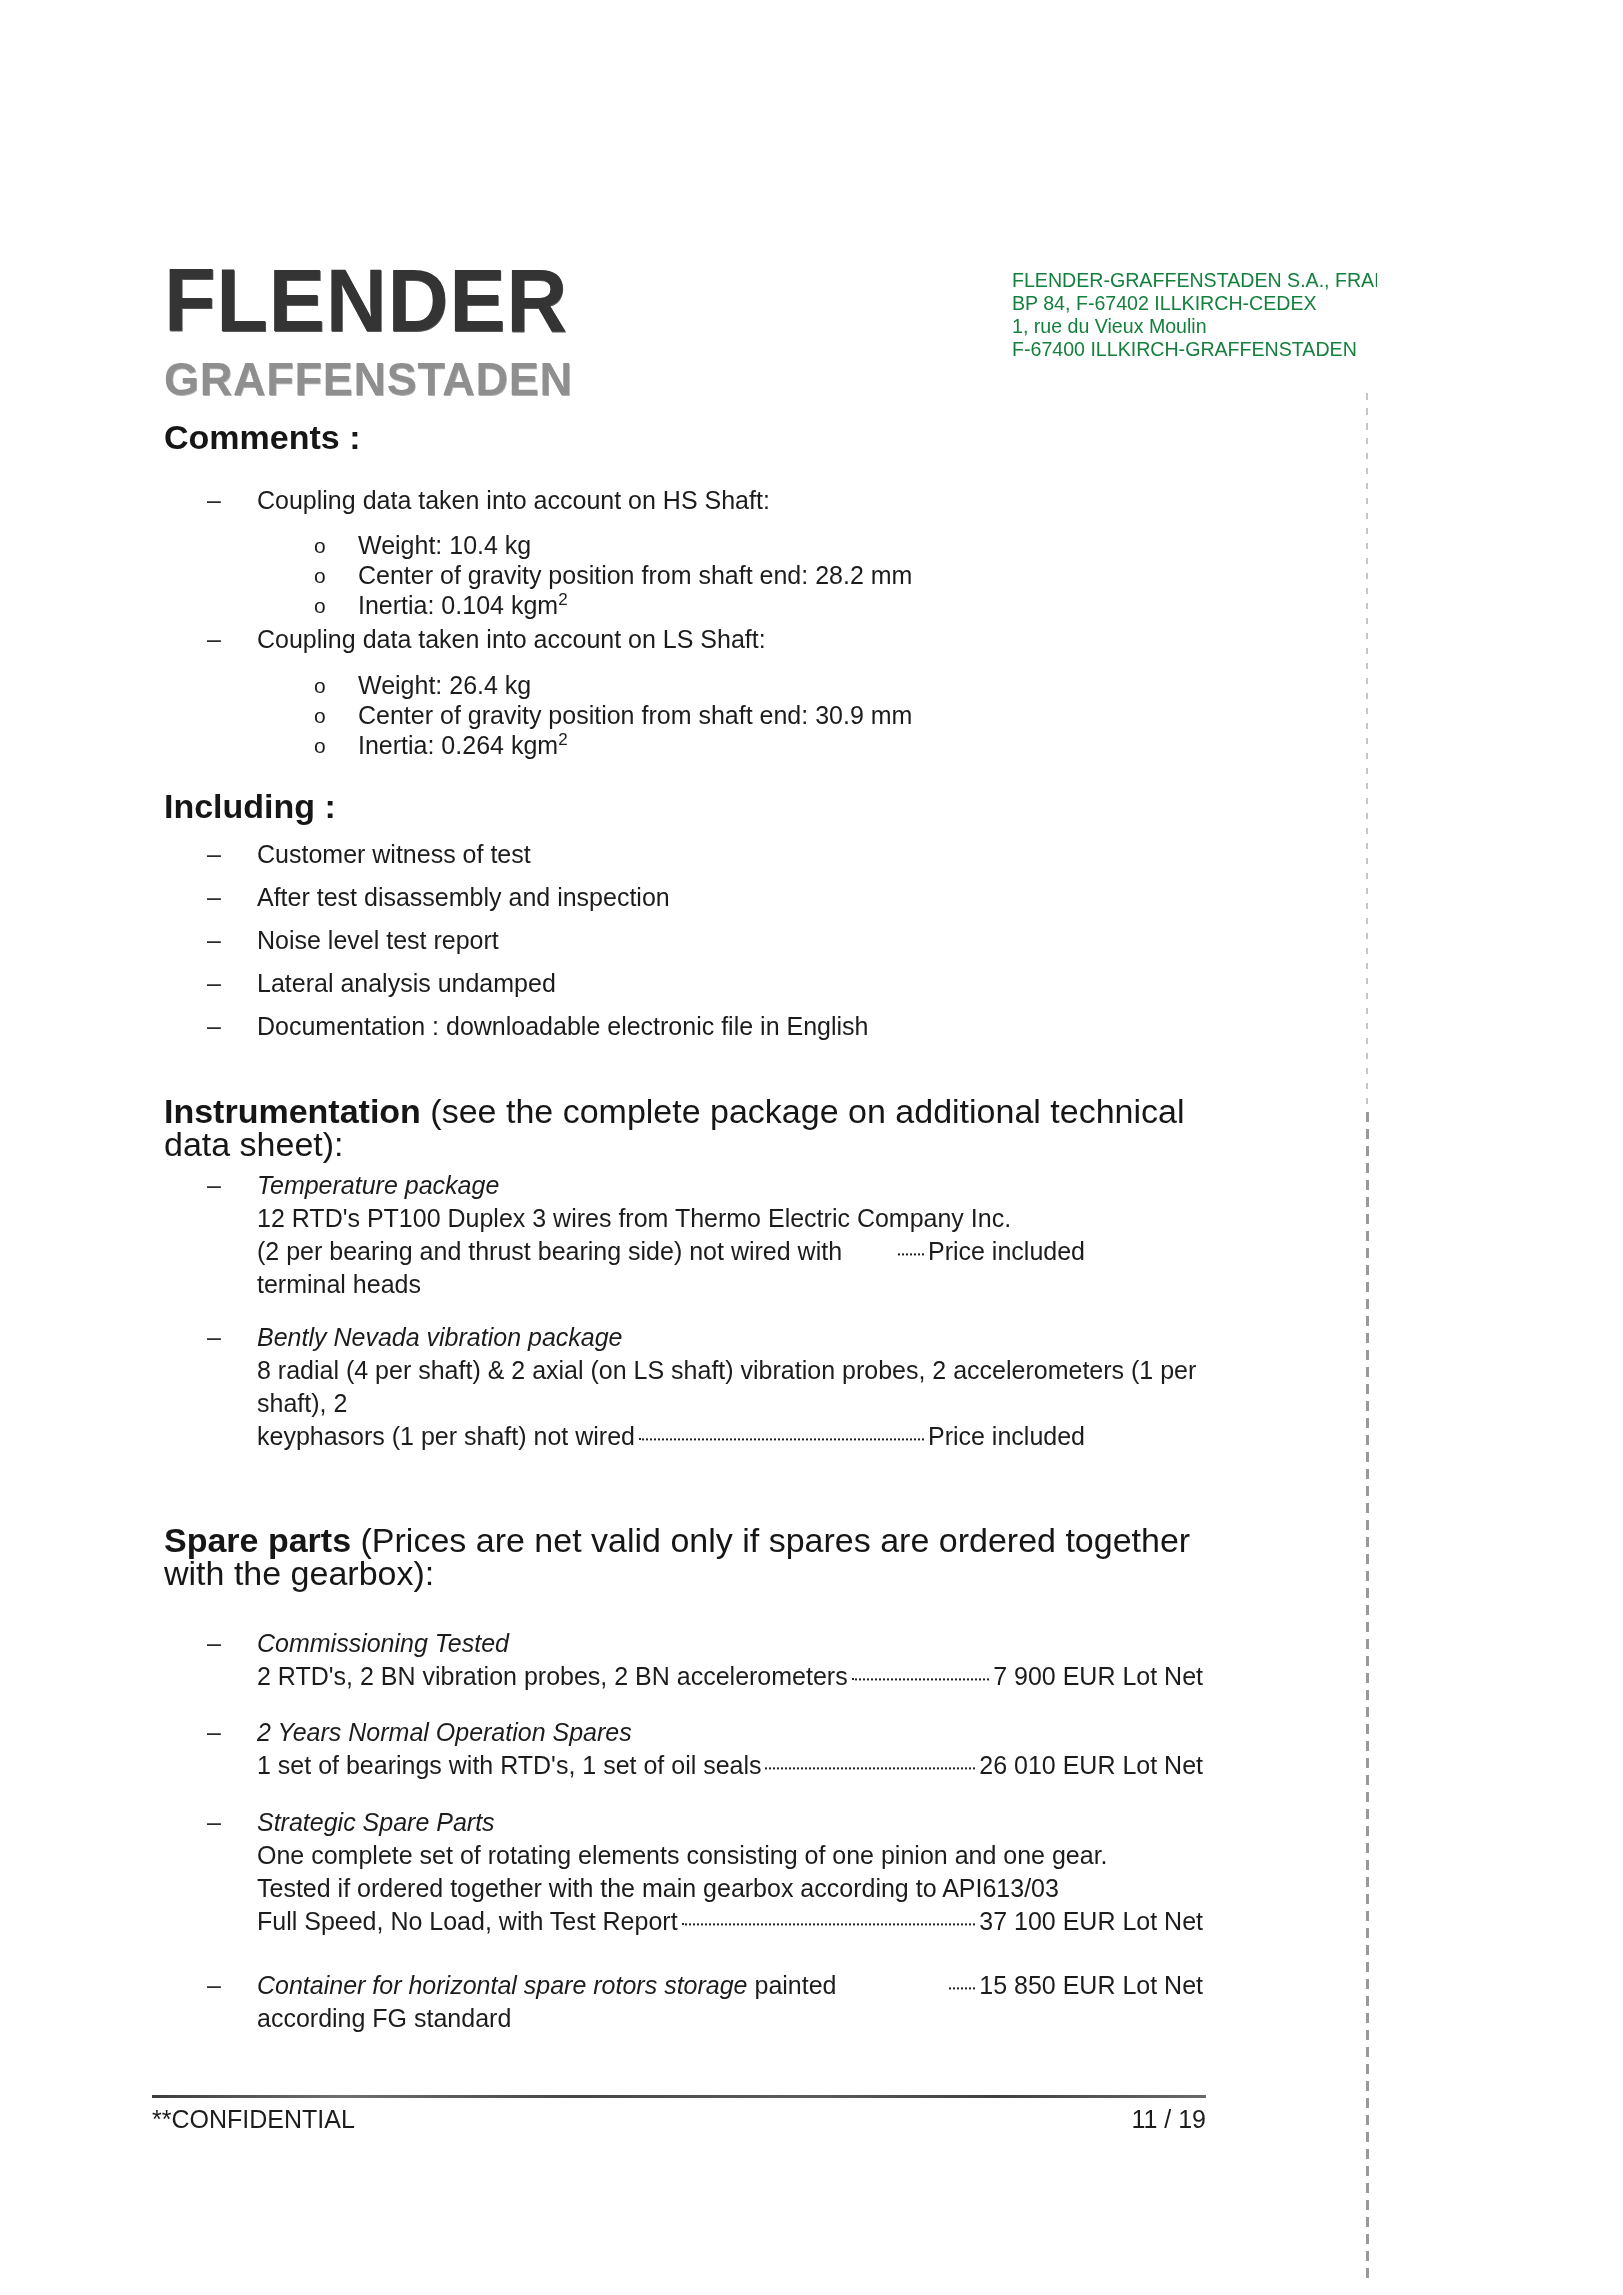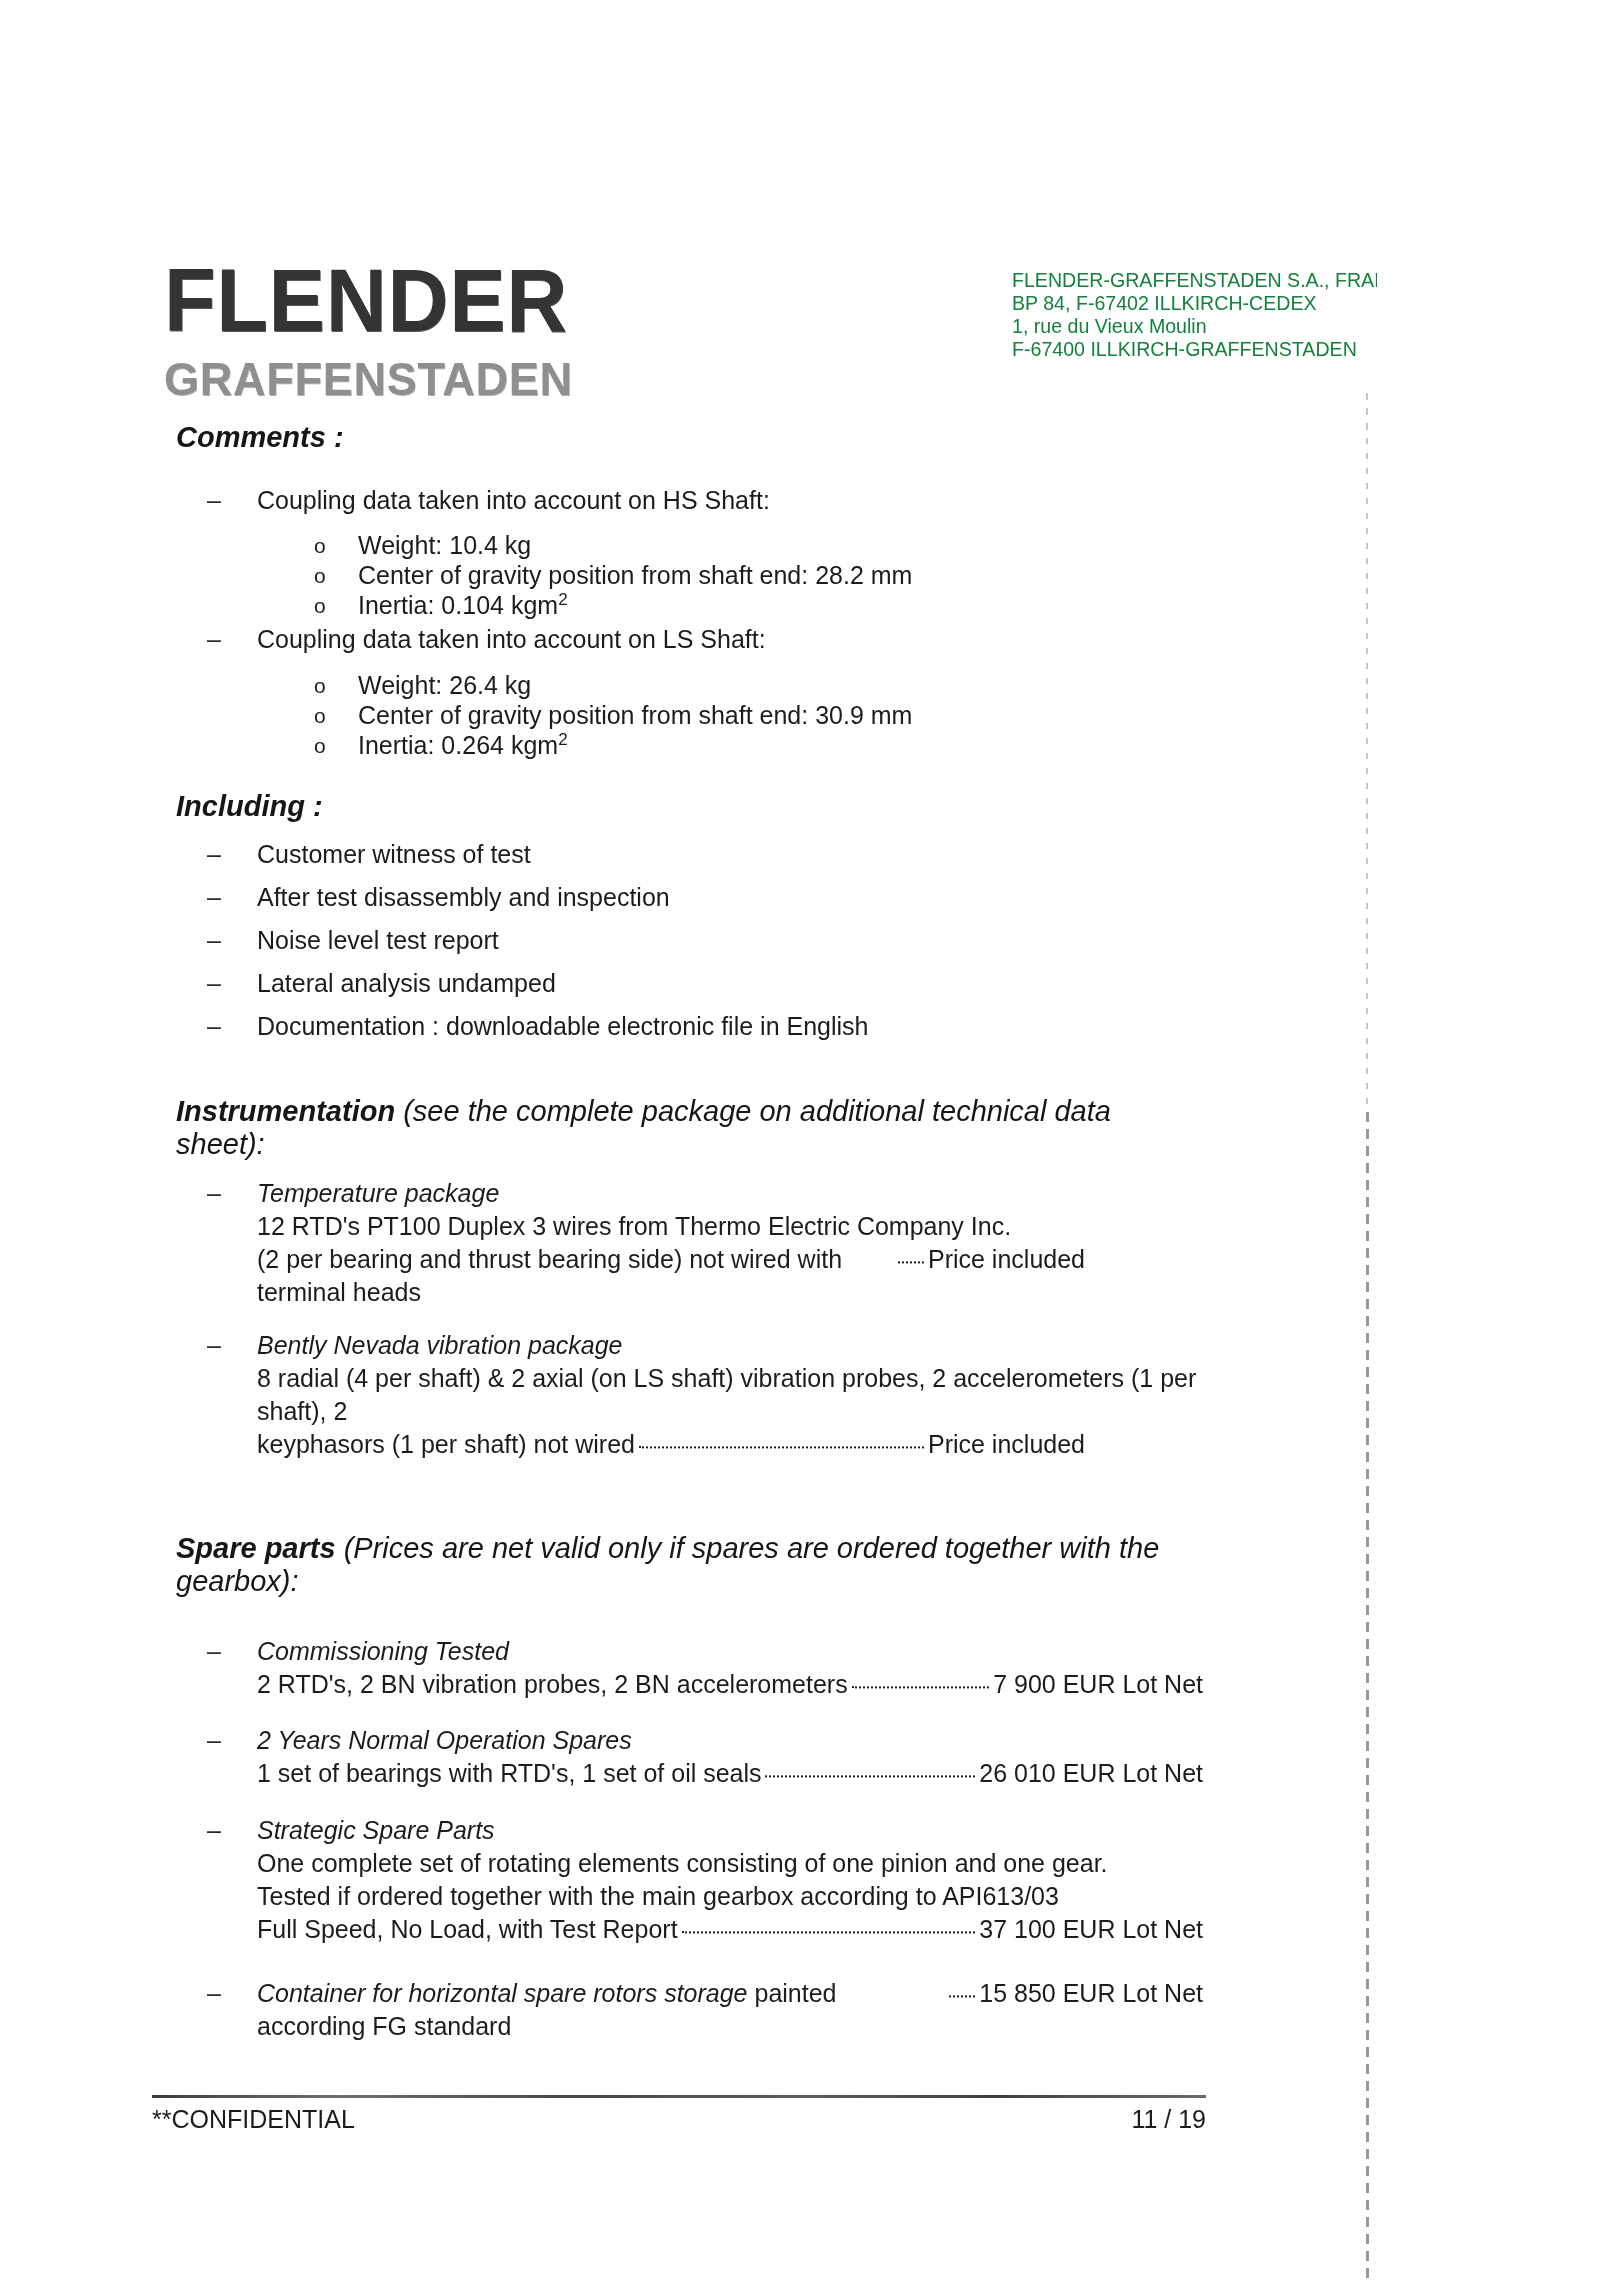--- a/index.html
+++ b/index.html
@@ -31,22 +31,22 @@
     text-shadow: 0.7px 0.7px 0 #b0b0b0;
   }
   .address {
     position: absolute; left: 852px; top: 13px;
     font-size: 19.6px; line-height: 23px; color: #15803d; white-space: nowrap;
   }
 
   
   .content { margin: 0 174px 0 160px; }
   .h2 {
-    font-size: 29px; line-height: 33px; font-weight: bold; font-style: italic;
-    margin: 16px; color: #161616;
+    font-size: 34px; line-height: 33px; font-weight: bold; 
+    margin: 4px; color: #161616;
   }
   .h2 .h2-normal { font-weight: normal; }
 
   .bullet-row { position: relative; padding-left: 97px; line-height: 30px; }
   .bullet-row .dash { position: absolute; left: 47px; top: 0; color: #2a2a2a; }
 
   .sub-list { margin-top: 15.7px; }
   .sub-row { position: relative; padding-left: 198px; line-height: 30px; }
   .sub-row .circ { position: absolute; left: 154px; top: 0.7px; font-size: 21px; }
   .sub-row sup { font-size: 17px; line-height: 0; vertical-align: super; }

